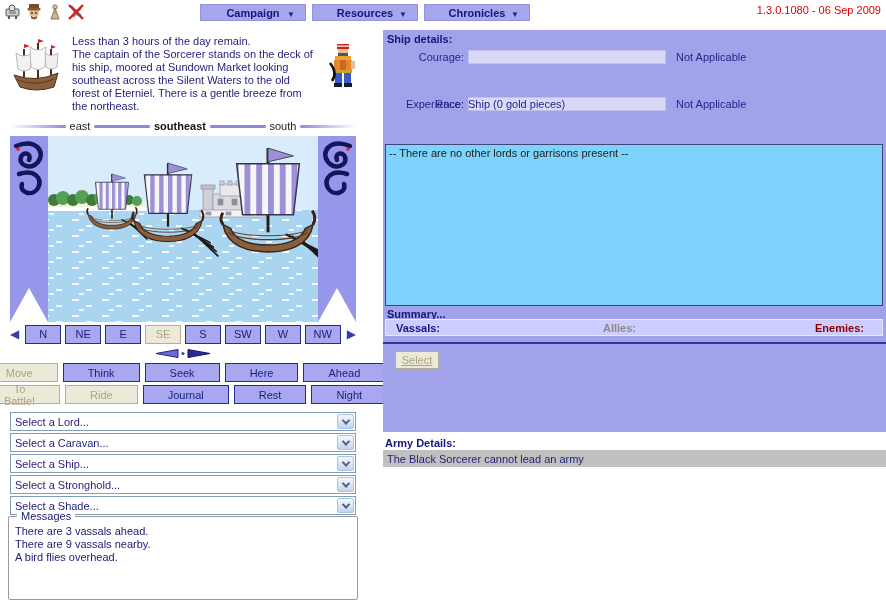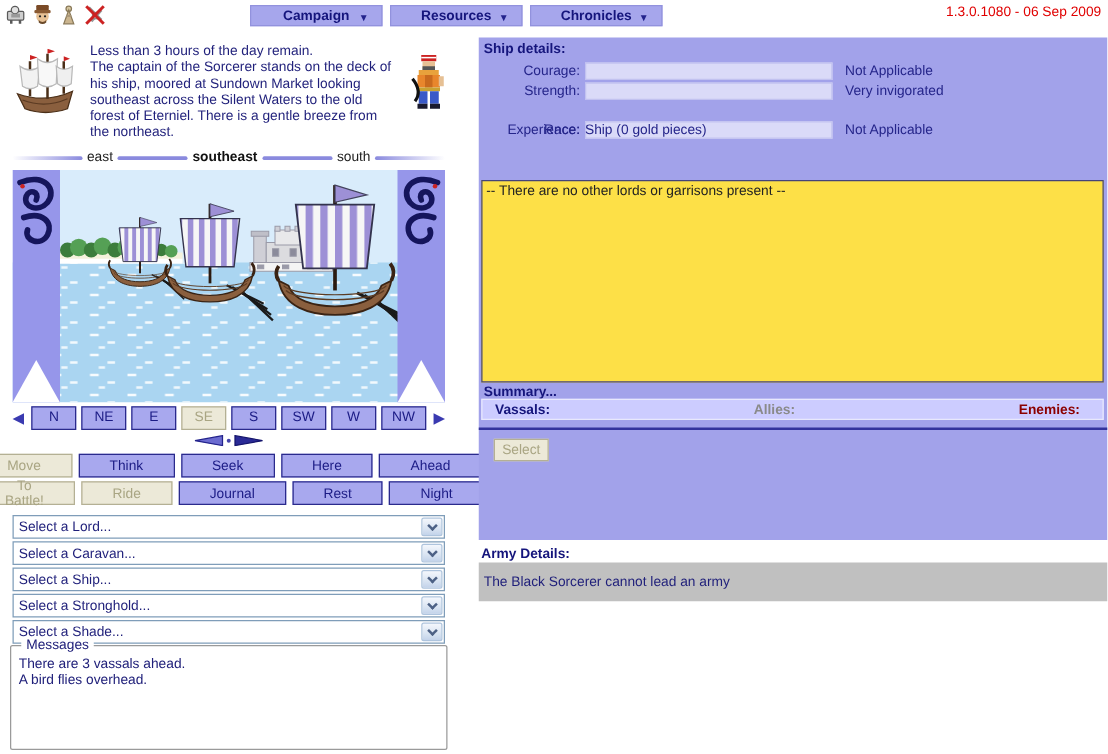--- a/index.html
+++ b/index.html
@@ -72,36 +72,36 @@
   .stat-row .bar .fill { height:100%; background:#8282b8; }
   .stat-row .status { margin-left:10px; color:#25258a; }
   .race-row { position:absolute; left:0; width:503px; display:flex; }
   .race-row .lab { width:85px; text-align:right; padding-right:4px; color:#25258a; }
   .race-row .val { color:#25258a; }
 
   .also-line { position:absolute; left:0; top:98px; width:503px; height:14px; }
   .also-line .legend-items { position:absolute; right:3px; top:0; display:flex; gap:13px; color:#20207a; }
 
   .listbox { position:absolute; left:2px; top:114px; width:498px; height:162px;
-             background:#fde047; border:1px solid #44447a; padding:2px 3px; color:#222; }
+             background:#7dd3fc; border:1px solid #44447a; padding:2px 3px; color:#222; }
 
   .summary-title { top:278px; }
   .band { position:absolute; left:2px; top:289px; width:498px; height:17px; background:#ccccff;
           border:1px solid #e8e8fd; display:flex; align-items:center;gap:47px; }
   .band .col { font-weight:bold; }
   .band .col.vassals { margin-left:10px; color:#15157c; width:160px; }
   .band .col.allies  { color:#8a8a8a; width:165px; }
   .band .col.enemies { color:#8b0000; }
 
   .navy-rule { position:absolute; left:0; top:312px; width:503px; height:2px; background:#33339c; }
-  .select-btn { position:absolute; left:12px; top:321px; width:44px; height:18px; }
+  .select-btn { position:absolute; left:12px; top:321px; width:44px; height:18px;text-decoration:underline; }
 
   
   .army-title { position:absolute; left:385px; top:437px; font-weight:bold; color:#15157c; }
-  .army-bar { position:absolute; left:383px; top:450px; width:503px; height:31px; background:#c0c0c0;
+  .army-bar { position:absolute; left:383px; top:450px; width:503px; height:17px; background:#c0c0c0;
               display:flex; align-items:center; padding-left:4px; color:#1f1f7a; }
 </style>
 </head>
 <body>
 
 <div class="top-icons">
   <span>
       <svg width="18" height="18" viewBox="0 0 18 18">
         <rect x="2" y="6" width="13" height="7" rx="1" fill="#cfcfcf" stroke="#5a5a5a"></rect>
         <circle cx="8" cy="5" r="3" fill="#e2e2e2" stroke="#5a5a5a"></circle>
@@ -361,36 +361,32 @@
   <div class="xp-select" style="top:466px">
     <span class="val">Select a Shade...</span>
     <span class="arrow-box">
         <span class="chev"></span>
       </span>
   </div>
 
   <div class="messages">
     <span class="legend">Messages</span>
     <div class="line">There are 3 vassals ahead.</div>
+    <div class="line">There are 9 vassals nearby.</div>
     <div class="line">A bird flies overhead.</div>
   </div>
 </div>
 
 <div class="right-panel">
   <div class="panel-title" style="top:3px">Ship details:</div>
 
   <div class="stat-row" style="top:19px">
     <span class="lab">Courage:</span>
     <span class="bar"><span class="fill" style="width: 0%;"></span></span>
     <span class="status">Not Applicable</span>
-  </div>
-  <div class="stat-row" style="top:35px">
-    <span class="lab">Strength:</span>
-    <span class="bar"><span class="fill" style="width: 75%;"></span></span>
-    <span class="status">Very invigorated</span>
   </div>
   <div class="stat-row" style="top:66px">
     <span class="lab">Experience:</span>
     <span class="bar"><span class="fill" style="width: 0%;"></span></span>
     <span class="status">Not Applicable</span>
   </div>
   <div class="race-row" style="top:68px">
     <span class="lab">Race:</span>
     <span class="val">Ship (0 gold pieces)</span>
   </div>

